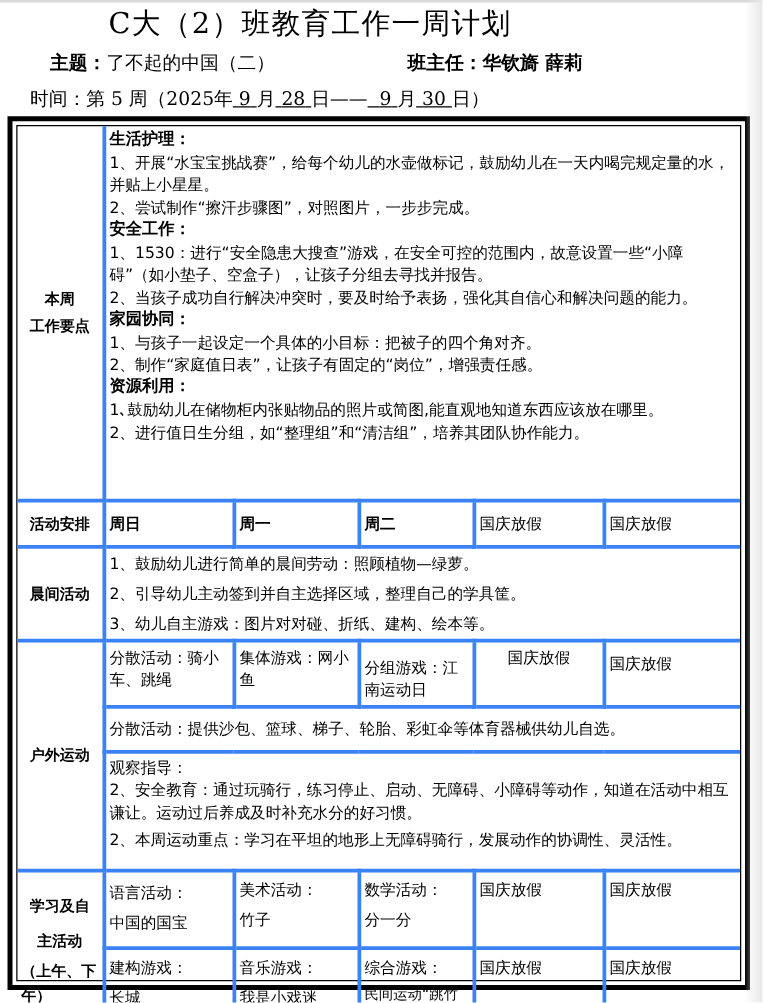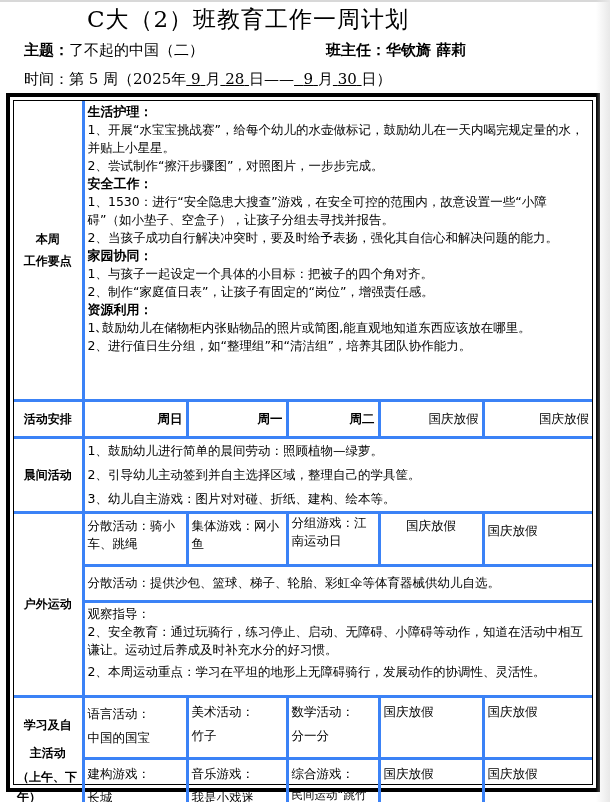--- a/index.html
+++ b/index.html
@@ -5,37 +5,37 @@
   html, body { margin: 0; padding: 0; background: #ffffff; }
   body { width: 610px; height: 802px; position: relative; overflow: hidden;
          font-family: "DejaVu Sans", sans-serif; color: #000; }
   .topline { position: absolute; top: 0; left: 0; width: 610px; height: 2px; background: #d8d8d8; }
   .rightshade { position: absolute; top: 0; right: 0; width: 14px; height: 802px;
                 background: linear-gradient(to right, rgba(255,255,255,0), #e8e8e8); }
   .title { position: absolute; top: 4px; left: 0; width: 496px; text-align: center;
            font-family: "DejaVu Serif", serif; font-size: 23px; letter-spacing: 1px; line-height: 30px; }
   .meta { position: absolute; font-family: "DejaVu Serif", serif; font-size: 15px; line-height: 20px; font-weight: bold; }
   .meta .u { text-decoration: underline; font-weight: normal; }
-  .m-theme { top: 40px; left: 24px; }
+  .m-theme { top: 40px; left: 40px; }
   .m-teacher { top: 40px; left: 326px; }
   .m-time { top: 69px; left: 24px; font-weight: normal; }
 
   .frame { position: absolute; top: 93px; left: 6px; width: 594px; height: 699px;
            border: 4px solid #000; box-sizing: border-box; }
   .inner { position: absolute; top: 3px; left: 3px; right: 3px; bottom: 3px; border: 1px solid #000; }
   table.plan { border-collapse: collapse; width: 100%; height: 100%; table-layout: fixed;
                font-size: 12.5px; line-height: 18px; }
   table.plan td { border: 3px solid #3b82f6; padding: 0 3px; vertical-align: top; }
   table.plan tr:first-child td { border-top: none; }
   table.plan td:first-child { border-left: none; }
   table.plan td:last-child { border-right: none; }
   table.plan tr:last-child td { border-bottom: none; }
   td.label { font-weight: bold; text-align: center; vertical-align: middle !important; font-size: 12px; line-height: 22px; }
   .sec-h { font-weight: bold; font-size: 13px; }
-  .center { text-align: right; vertical-align: middle !important; }
+  .center { text-align: left; vertical-align: middle !important; }
   .mid { vertical-align: middle !important; }
   .cell-line { display: block; }
   .gap { line-height: 24px; }
 </style>
 </head>
 <body>
 
 <div class="topline"></div>
 
 <div class="title">C大（2）班教育工作一周计划</div>
@@ -99,21 +99,21 @@
         <div>1、鼓励幼儿进行简单的晨间劳动：照顾植物—绿萝。</div>
         <div>2、引导幼儿主动签到并自主选择区域，整理自己的学具筐。</div>
         <div>3、幼儿自主游戏：图片对对碰、折纸、建构、绘本等。</div>
       </td>
     </tr>
 
     <tr style="height:53px">
       <td class="label" rowspan="3" style="vertical-align:middle">户外运动</td>
       <td style="padding-top:3px">分散活动：骑小车、跳绳</td>
       <td style="padding-top:3px">集体游戏：网小鱼</td>
-      <td style="padding-top:0">分组游戏：江南运动日</td>
+      <td style="padding-top:11px">分组游戏：江南运动日</td>
       <td style="padding-top:3px;text-align:center">国庆放假</td>
       <td style="padding-top:8px">国庆放假</td>
     </tr>
 
     <tr style="height:36px">
       <td colspan="5" class="mid">分散活动：提供沙包、篮球、梯子、轮胎、彩虹伞等体育器械供幼儿自选。</td>
     </tr>
 
     <tr style="height:95px">
       <td colspan="5" style="padding-top:2px">

